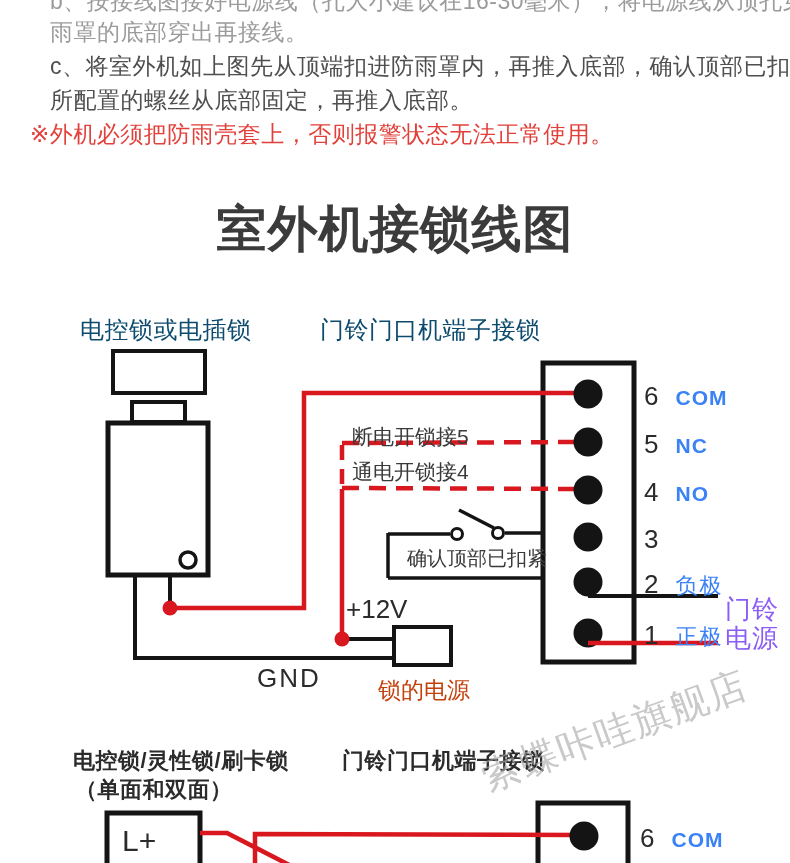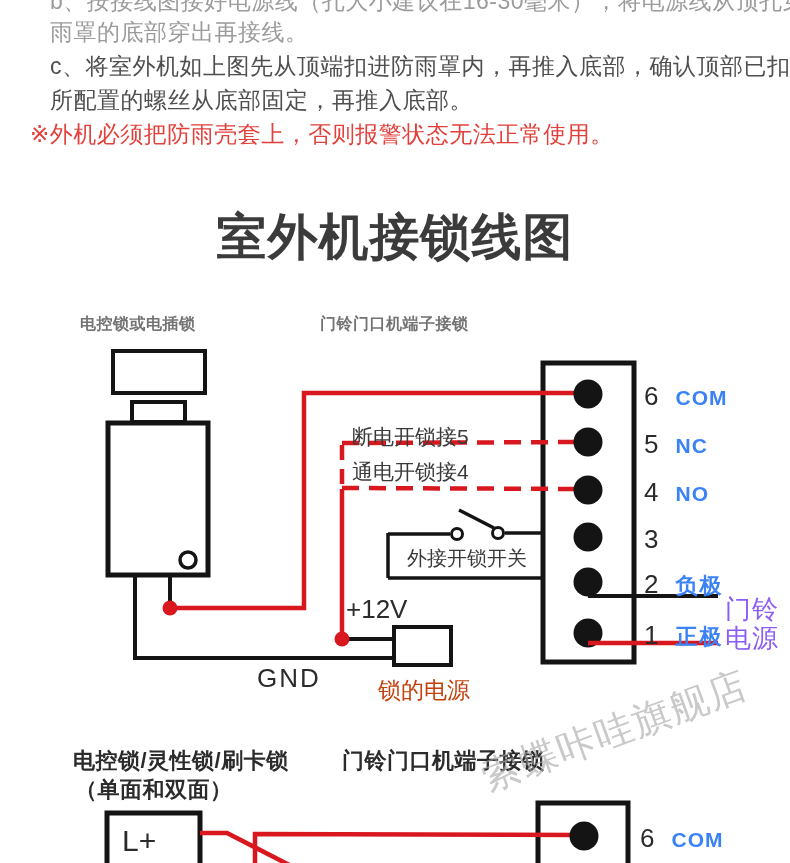--- a/index.html
+++ b/index.html
@@ -8,36 +8,36 @@
     font-family:"Liberation Sans","DejaVu Sans",sans-serif;
   }
   .abs{position:absolute;white-space:nowrap;}
   
   .instr{font-size:23px;color:#4f4f4f;letter-spacing:0.5px;}
   .instr.faded{color:#9b9b9b;}
   .warning{font-size:23px;color:#e2413b;letter-spacing:0.5px;}
   
   .title{
     left:0;top:196px;width:790px;text-align:center;
-    font-size:50px;font-weight:bold;color:#3b3b3b;letter-spacing:1px;margin-top:8px;
+    font-size:50px;font-weight:bold;color:#3b3b3b;letter-spacing:1px;
   }
   
-  .seclabel{font-size:16px;font-weight:bold;color:#737373;letter-spacing:0.5px;}
+  .seclabel{font-size:24px;font-weight:normal;color:#0c4a6e;letter-spacing:0.5px;}
   .seclabel2{font-size:22px;font-weight:bold;color:#2b2b2b;letter-spacing:0.5px;}
   
   .note{font-size:21px;color:#3a3a3a;}
   .switchlabel{font-size:20px;color:#3a3a3a;}
   .v12{font-size:26px;color:#2b2b2b;}
   .gnd{font-size:26px;color:#2b2b2b;letter-spacing:2px;}
   .lockpower{font-size:23px;color:#c2410c;}
   
   .trow{position:absolute;left:644px;display:flex;align-items:baseline;column-gap:17px;}
   .tnum{font-size:26px;color:#2b2b2b;}
   .tname{font-size:21px;font-weight:bold;color:#3b82f6;letter-spacing:1px;}
-  .tname.cn{font-size:22px;font-weight:bold;letter-spacing:2px;}
+  .tname.cn{font-size:22px;font-weight:normal;letter-spacing:2px;}
   .bellpower{font-size:26px;color:#8b5cf6;line-height:29px;letter-spacing:1px;white-space:pre-line;}
   .lplus{font-size:30px;color:#2b2b2b;}
   
   .watermark{
     left:492px;top:752px;font-size:38px;letter-spacing:2px;
     color:rgba(168,168,168,0.62);transform:rotate(-20deg);transform-origin:0 100%;
   }
   svg{position:absolute;left:0;top:0;}
 </style>
 </head>
@@ -114,21 +114,21 @@
   <div class="abs instr" style="left:50px;top:85px;">所配置的螺丝从底部固定，再推入底部。</div>
   <div class="abs warning" style="left:30px;top:119px;">※外机必须把防雨壳套上，否则报警状态无法正常使用。</div>
 
   <div class="abs title">室外机接锁线图</div>
 
   <div class="abs seclabel" style="left:80px;top:314px;">电控锁或电插锁</div>
   <div class="abs seclabel" style="left:320px;top:314px;">门铃门口机端子接锁</div>
 
   <div class="abs note" style="left:352px;top:423px;">断电开锁接5</div>
   <div class="abs note" style="left:352px;top:458px;">通电开锁接4</div>
-  <div class="abs switchlabel" style="left:407px;top:545px;">外接开锁开关</div>
+  <div class="abs switchlabel" style="left:407px;top:545px;">确认顶部已扣紧</div>
   <div class="abs v12" style="left:346px;top:594px;">+12V</div>
   <div class="abs gnd" style="left:257px;top:663px;">GND</div>
   <div class="abs lockpower" style="left:378px;top:675px;">锁的电源</div>
 
   <div class="trow" style="top:381px;">
     <span class="tnum">6</span>
     <span class="tname">COM</span>
   </div>
   <div class="trow" style="top:429px;">
     <span class="tnum">5</span>

